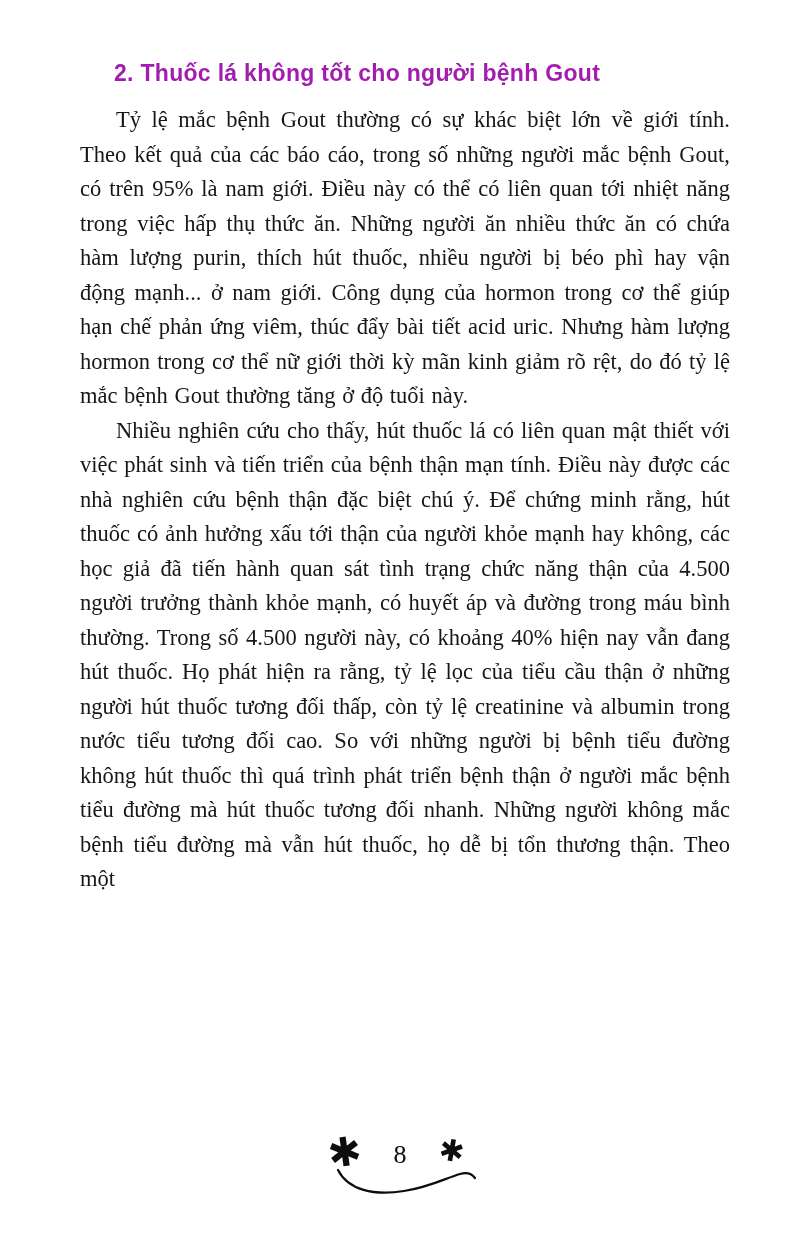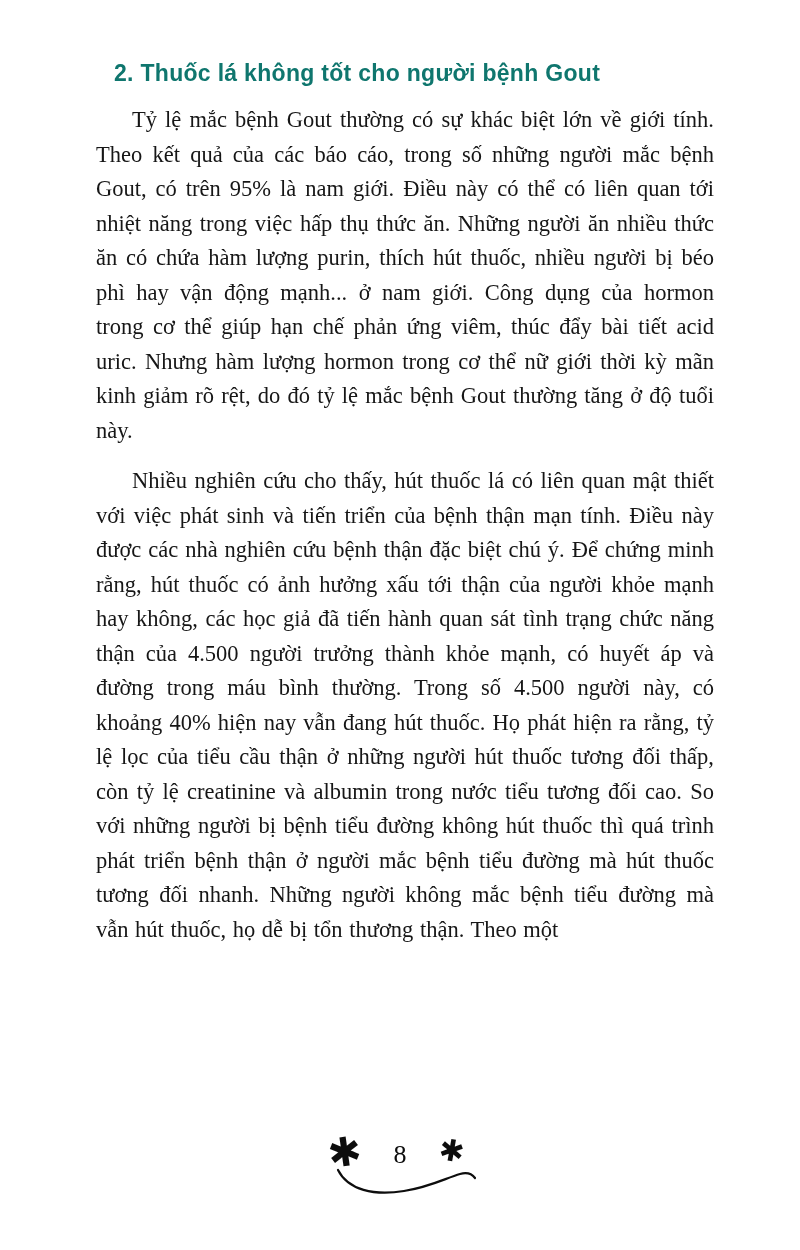--- a/index.html
+++ b/index.html
@@ -19,24 +19,24 @@
   }
   .content {
     padding: 60px 70px 0 80px;
   }
   .heading {
     font-family: "Liberation Sans", "DejaVu Sans", sans-serif;
     font-weight: bold;
     font-size: 23px;
     letter-spacing: 0.3px;
     margin: 0 0 16px 34px;
-    color: #0f766e;
+    color: #a21caf;
   }
   .body-text p {
-    margin: 16px;
+    margin: 0;
     font-size: 22.5px;
     line-height: 34.5px;
     text-align: justify;
     text-indent: 36px;
     word-spacing: 1px;
   }
   .footer {
     position: absolute;
     left: 0;
     right: 0;

